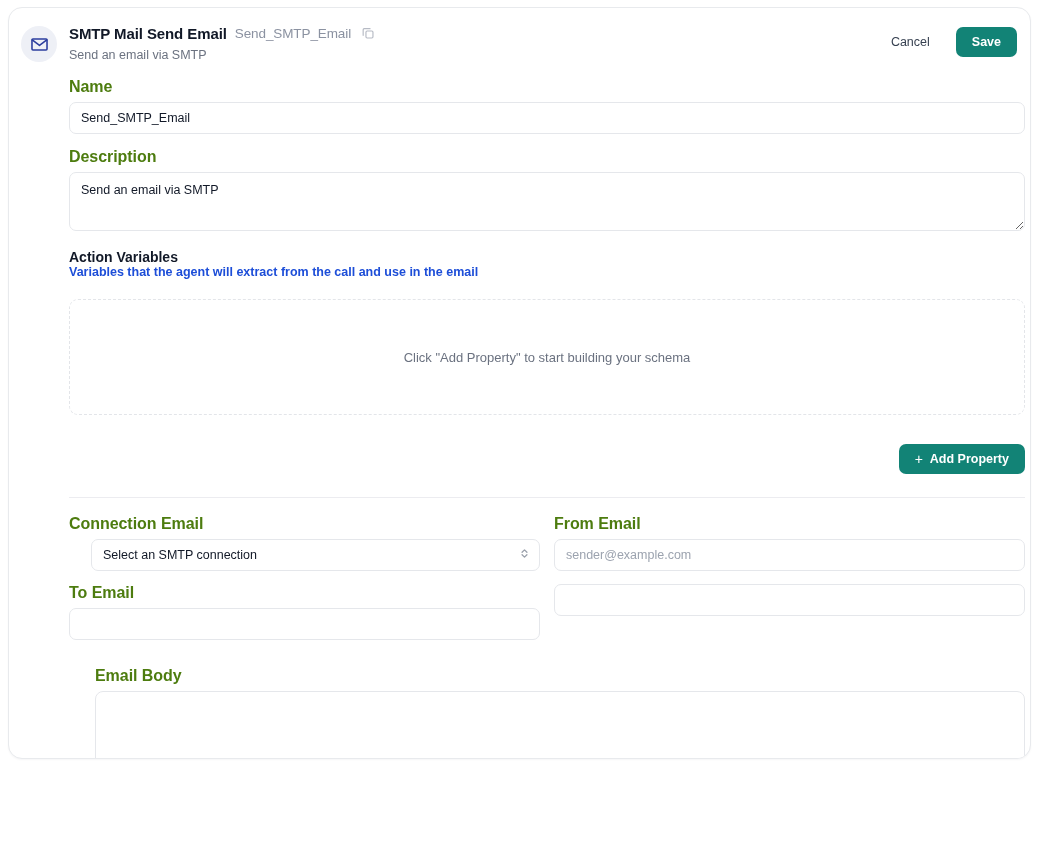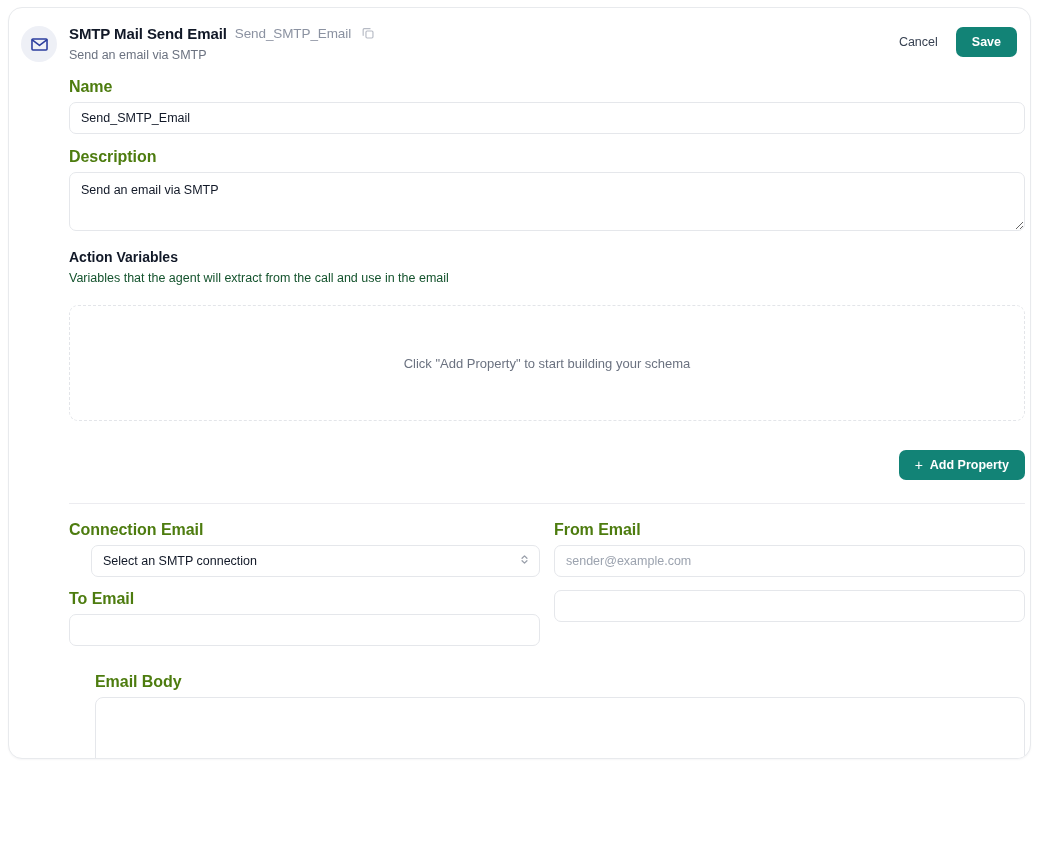--- a/index.html
+++ b/index.html
@@ -86,21 +86,21 @@
     margin-top: 5px;
     font-size: 12.5px;
     color: #6b7280;
   }
   .hdr-actions {
     position: absolute;
     right: 15px;
     top: 19px;
     display: flex;
     align-items: center;
-    gap: 14px;
+    gap: 22px;
   }
   .btn-cancel {
     background: none;
     border: none;
     font-family: inherit;
     font-size: 12.5px;
     color: #374151;
     cursor: pointer;
     padding: 6px 4px;
   }
@@ -173,22 +173,22 @@
 
   
   .sec-title {
     font-size: 14px;
     font-weight: bold;
     color: #111827;
     margin: 10px 0 0 0;
   }
   .sec-sub {
     font-size: 12.5px;
-    color: #14532d;
-    margin-top: 6px;
+    color: #1d4ed8;
+    font-weight: bold;
   }
 
   .schema-box {
     margin-top: 20px;
     height: 116px;
     border: 1px dashed #e3e5e9;
     border-radius: 9px;
     display: flex;
     align-items: center;
     justify-content: center;

